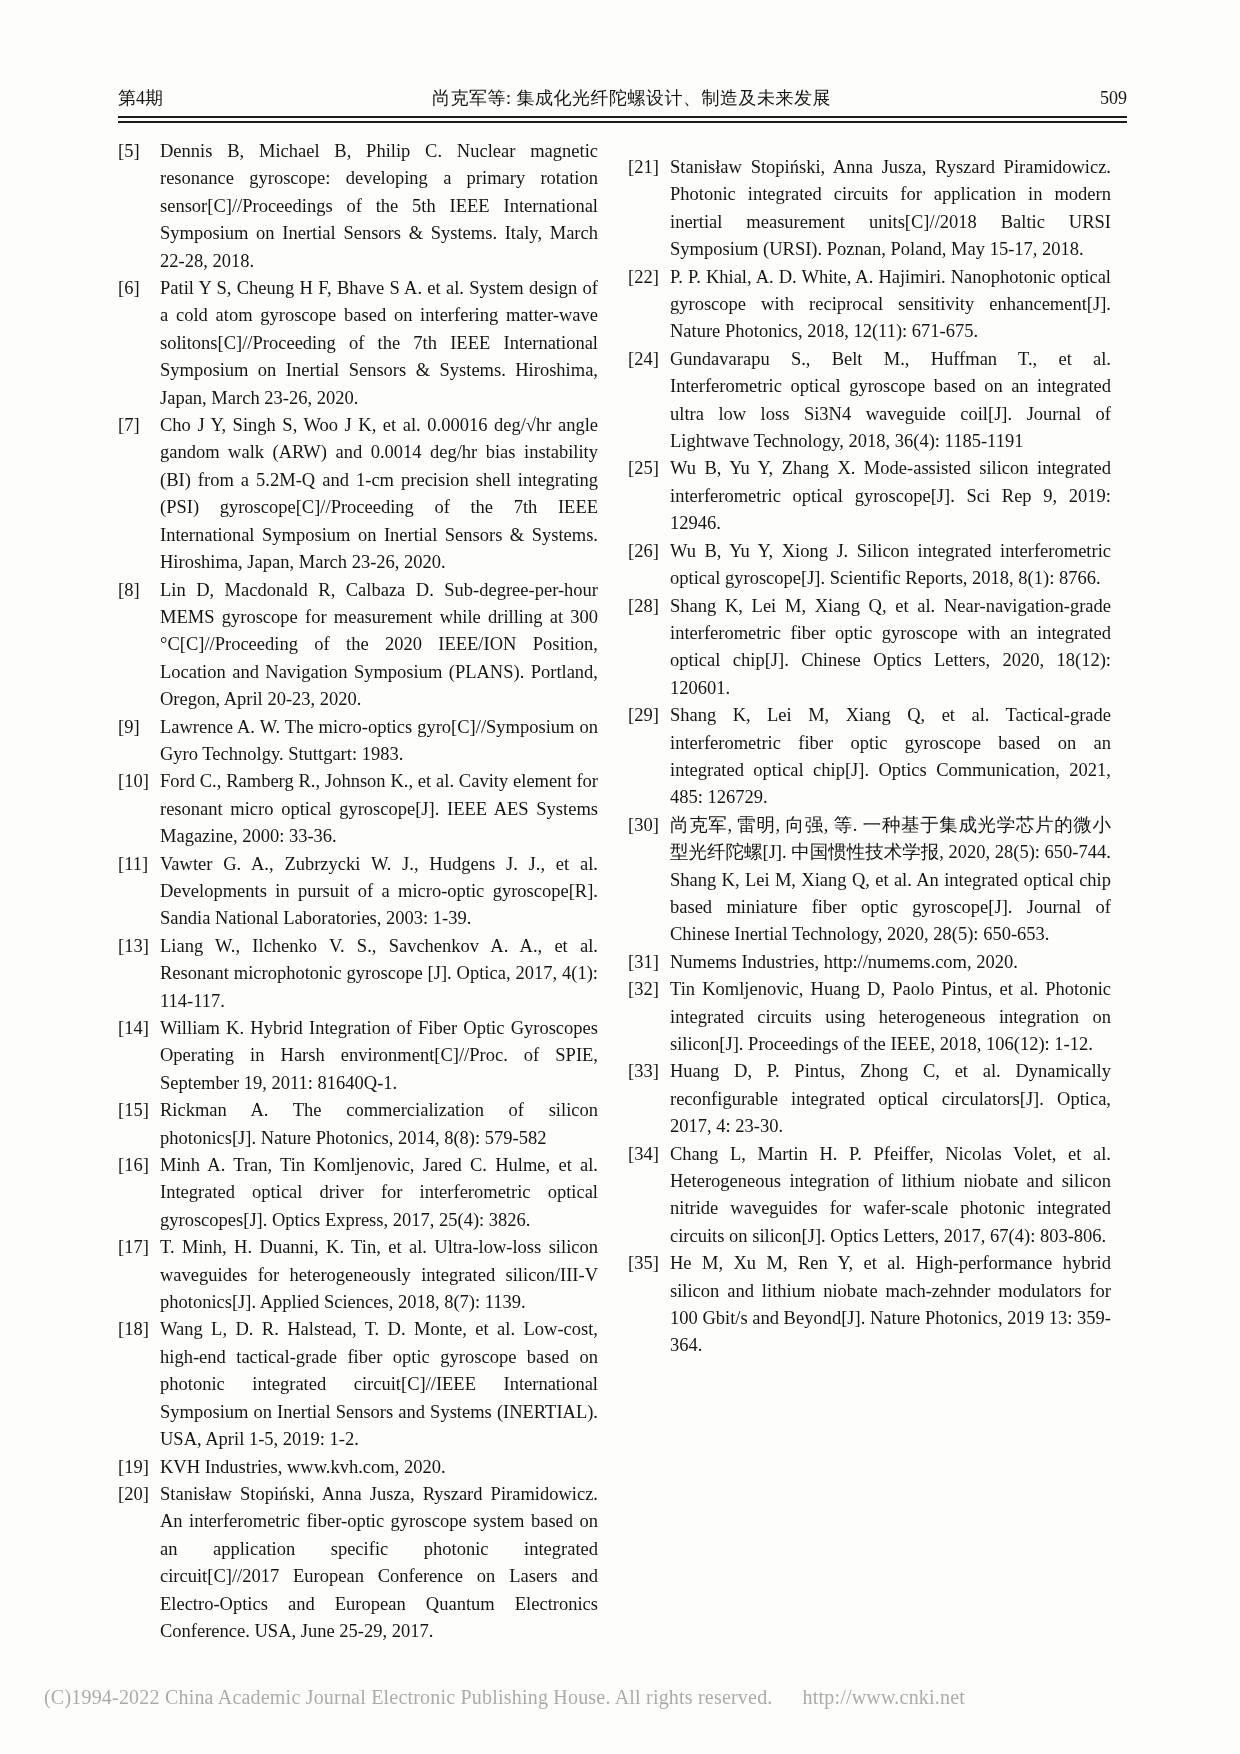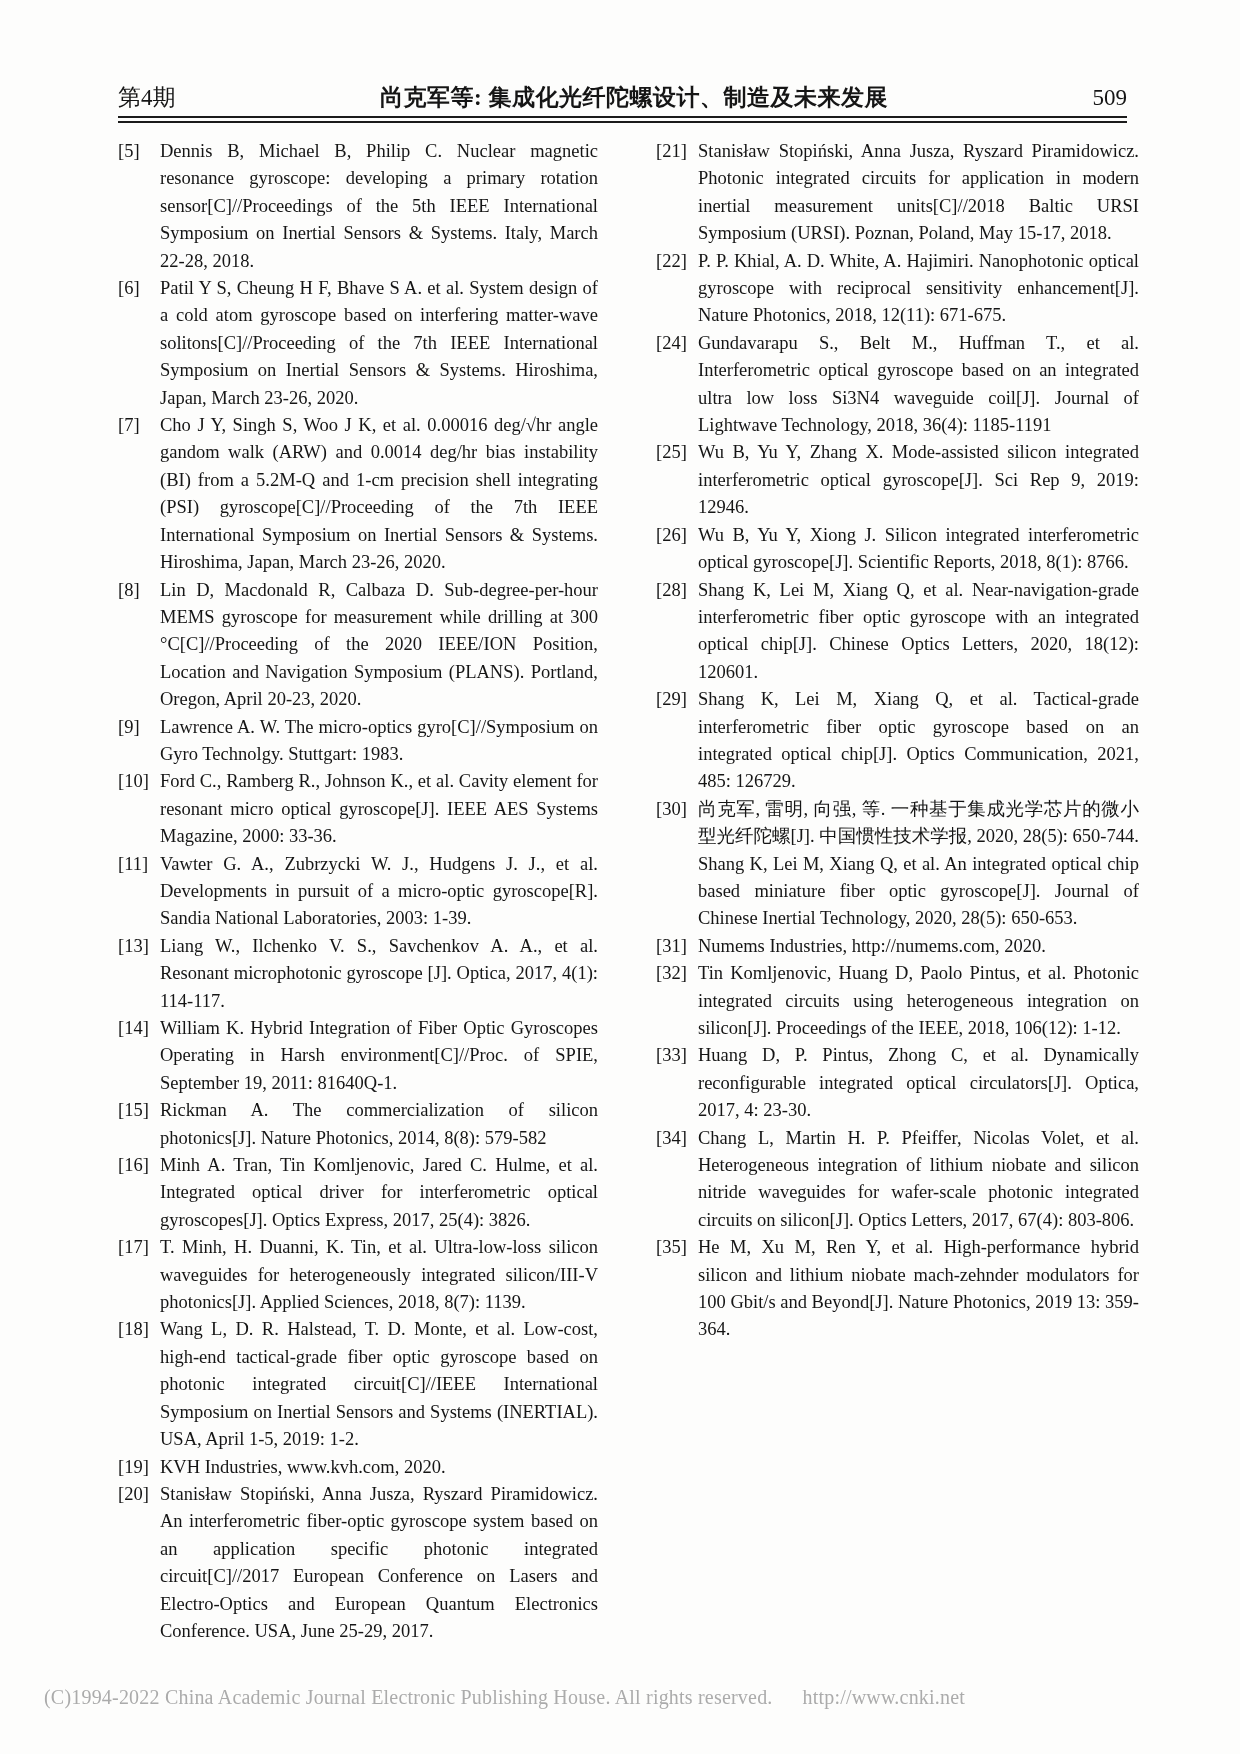--- a/index.html
+++ b/index.html
@@ -17,29 +17,28 @@
     color: #151515;
     overflow: hidden;
   }
   .page-header {
     position: absolute;
     top: 86px;
     left: 118px;
     width: 1009px;
     display: flex;
     align-items: flex-start;
-    font-size: 23px;
+    font-size: 18px;
     line-height: 24px;
   }
   .page-header .issue { white-space: nowrap; }
   .page-header .running-title {
     flex: 1;
     text-align: center;
     letter-spacing: 0.5px;
-    font-weight: bold;
   }
   .page-header .pageno { white-space: nowrap; }
   .header-rule {
     position: absolute;
     top: 116px;
     left: 118px;
     width: 1009px;
     height: 3px;
     border-top: 2px solid #1b1b1b;
     border-bottom: 2px solid #1b1b1b;
@@ -48,21 +47,21 @@
     position: absolute;
     top: 138px;
     left: 118px;
     width: 1009px;
   }
   .ref-column {
     position: absolute;
     top: 0;
   }
   .ref-column.left  { left: 0;     width: 480px; }
-  .ref-column.right { left: 538px; width: 483px; }
+  .ref-column.right { left: 510px; width: 483px; margin-top: 16px; }
   .ref-item {
     position: relative;
     padding-left: 42px;
     font-size: 18.5px;
     line-height: 27.4px;
     text-align: justify;
     text-justify: inter-word;
   }
   .ref-num {
     position: absolute;

